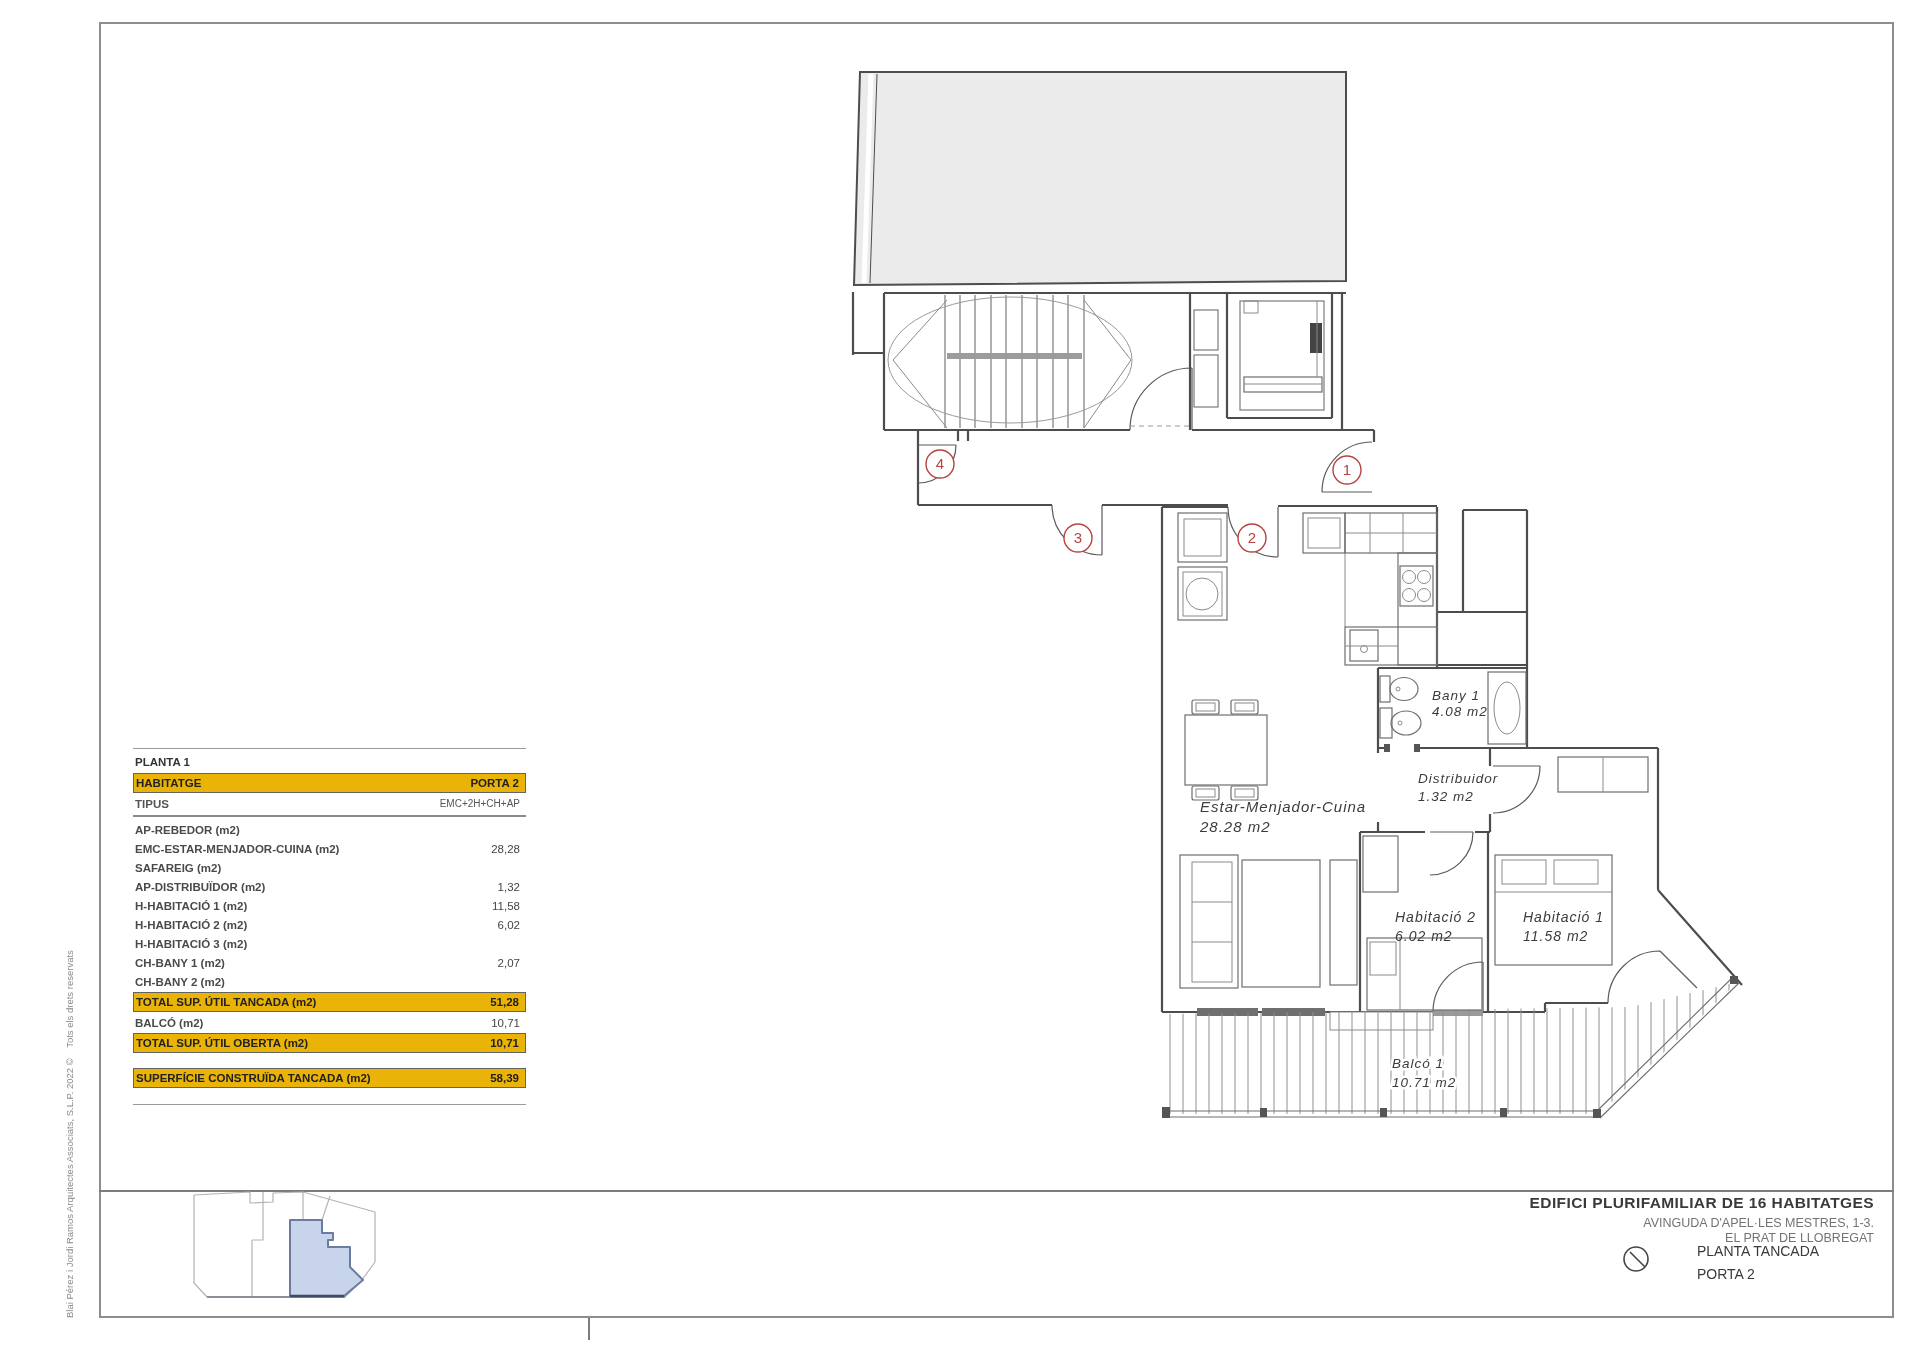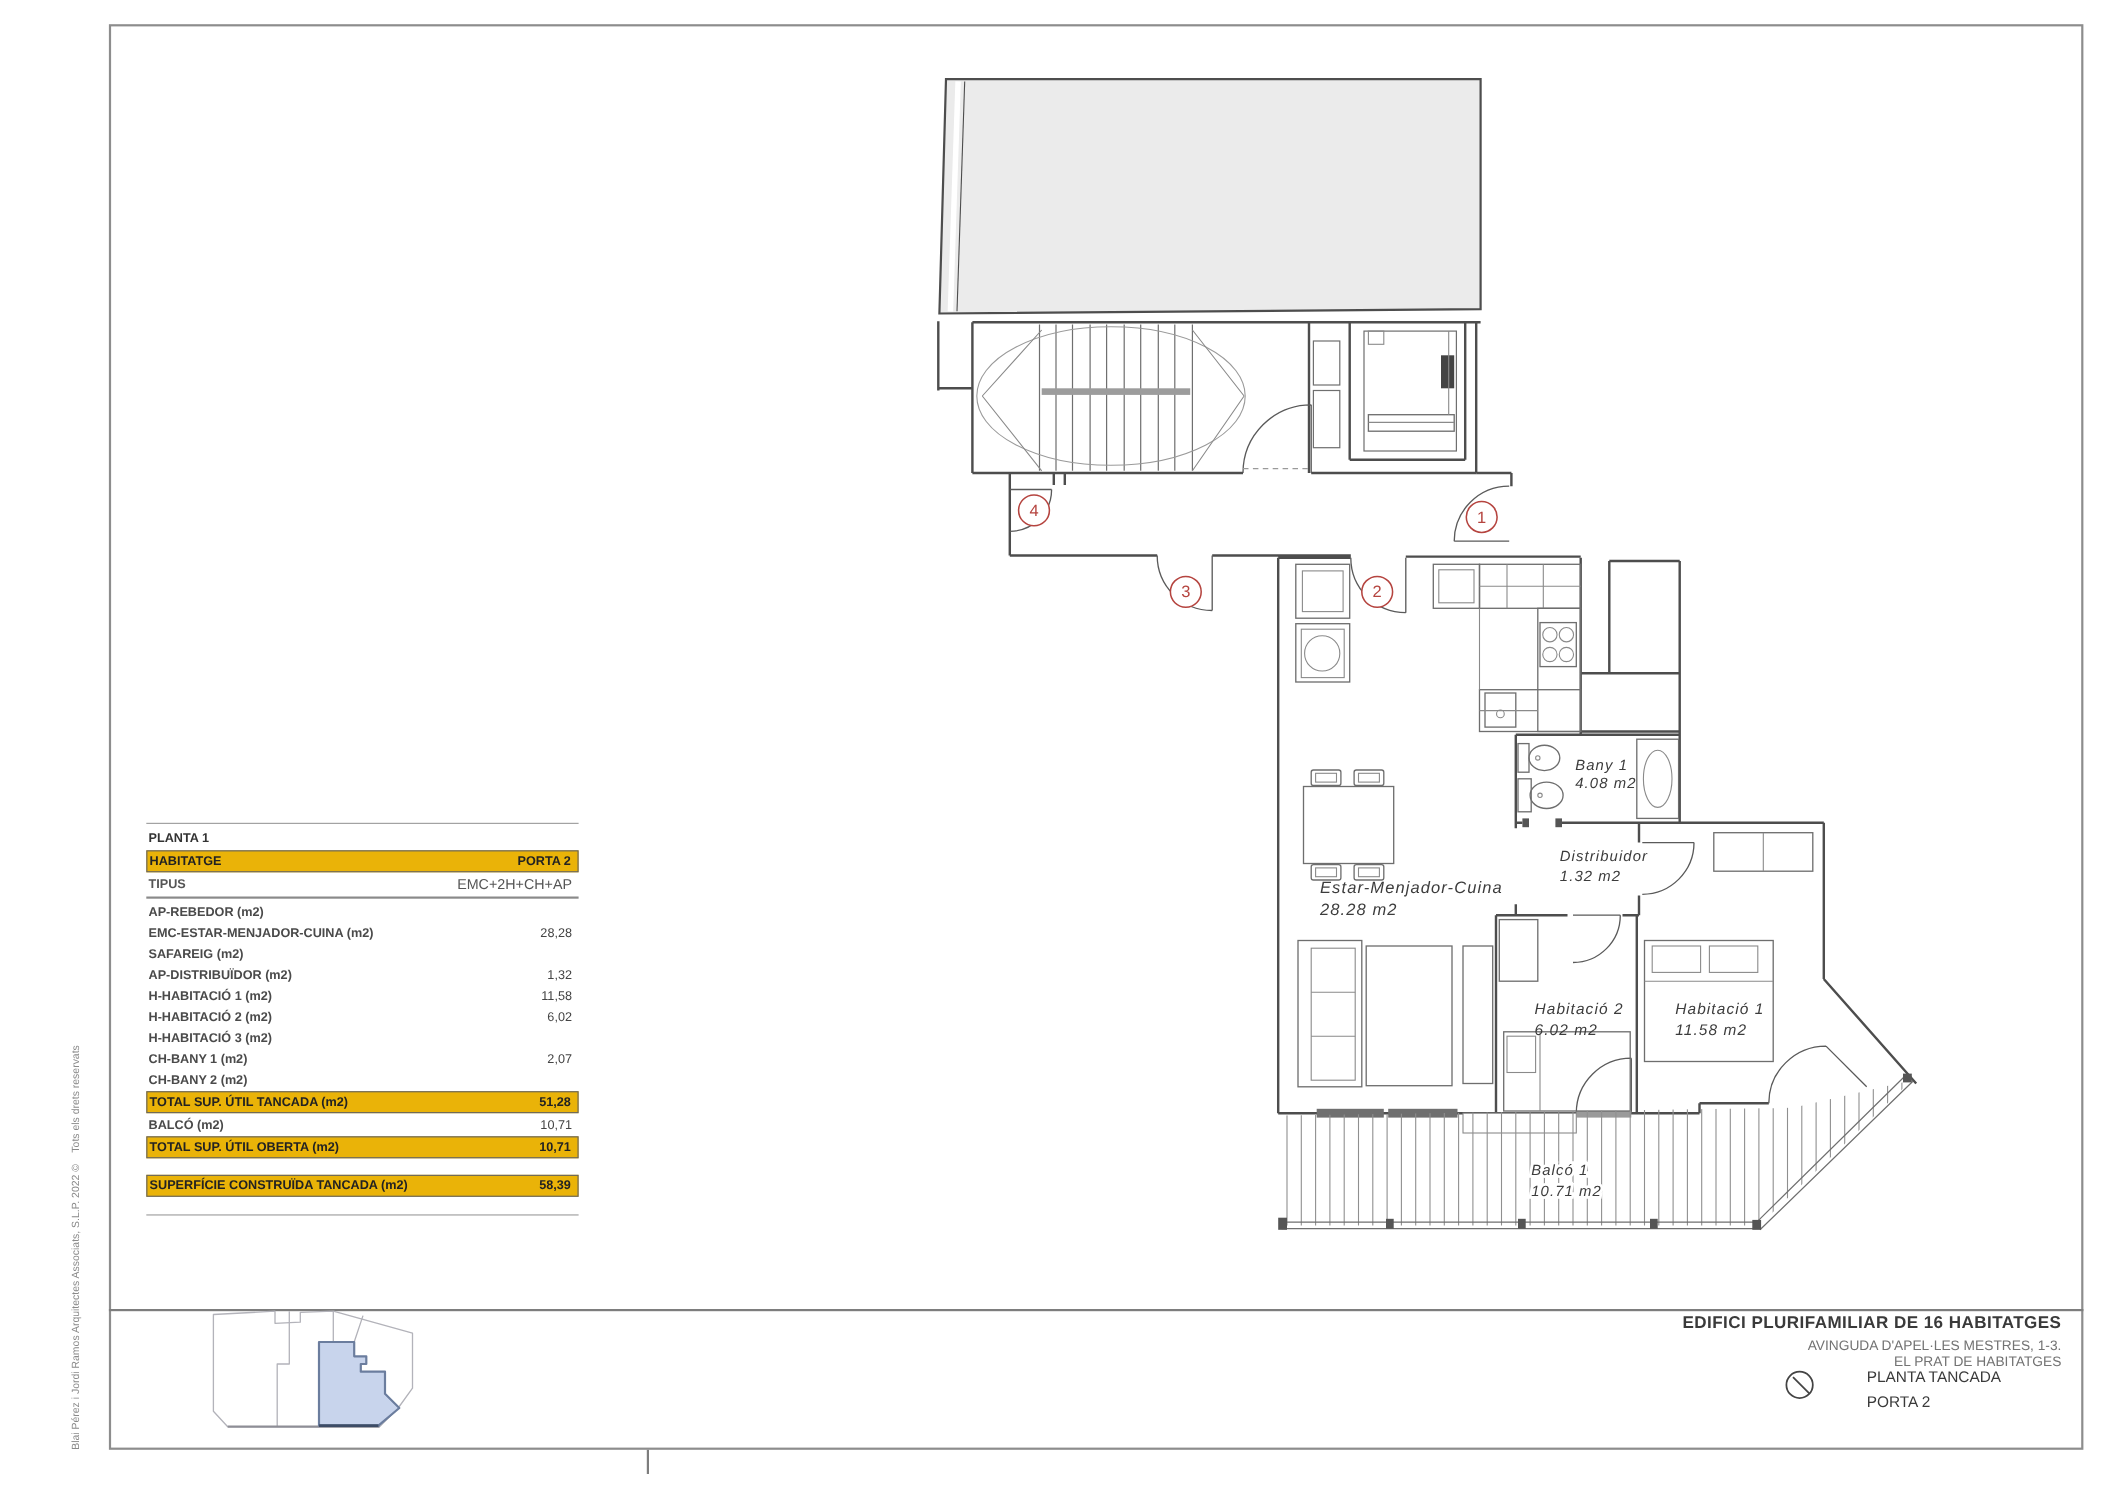--- a/index.html
+++ b/index.html
@@ -15,21 +15,21 @@
   .stable{position:absolute;left:133px;top:748px;width:393px;font-size:11.5px;}
   .stable .topline{border-top:1.5px solid #9a9a9a;height:2px;}
   .trow{display:flex;align-items:center;height:19px;}
   .trow .tl{flex:1;padding-left:2px;font-weight:700;color:#4a4a4a;white-space:nowrap;}
   .trow .tv{width:110px;text-align:right;padding-right:6px;color:#444;}
   .trow.plain .tl{font-weight:700;color:#555;}
   .trow.title-row{height:21px;}
   .trow.title-row .tl{font-weight:700;color:#333;}
   .trow.bar{height:20px;background:#eab308;border:1px solid #636363;box-sizing:border-box;margin:1px 0;}
   .trow.bar .tl,.trow.bar .tv{font-weight:700;color:#222;}
-  .tv.small{font-size:13px;color:#555;}
+  .tv.small{font-size:10px;color:#555;}
   .tdivider{border-top:2px solid #8a8a8a;height:1px;margin:2px 0;}
   .tspace{height:13px;}
   .bottomline{border-top:1.5px solid #9a9a9a;margin-top:16px;}
   
   .tblock{position:absolute;right:46px;top:1194px;width:520px;text-align:right;}
   .tb-title{font-size:15.5px;letter-spacing:.4px;color:#3a3a3a;font-weight:bold;}
   .tb-addr{font-size:12.5px;margin-top:4px;color:#737373;line-height:15px;}
   .tb-sub{position:absolute;left:1697px;top:1240px;text-align:left;font-size:14px;
           color:#3a3a3a;line-height:23px;}
   .north{position:absolute;left:1621px;top:1244px;width:32px;height:32px;}
@@ -297,21 +297,21 @@
       <line x1="207" y1="1297" x2="345" y2="1297" stroke="#8e8e96" stroke-width="2"></line>
       <polygon points="290,1220 322,1220 322,1233 333,1233 333,1240 328,1240 328,1247 350,1247 350,1267 363,1280 344,1296 290,1296" fill="#c8d4ec" stroke="#6b7d9e" stroke-width="2" stroke-linejoin="round"></polygon>
       <line x1="290" y1="1296" x2="344" y2="1296" stroke="#3d4c66" stroke-width="2.5"></line>
     </g>
   </svg>
 
   <div class="tblock">
     <div class="tb-title">EDIFICI PLURIFAMILIAR DE 16 HABITATGES</div>
     <div class="tb-addr">
       <div>AVINGUDA D'APEL·LES MESTRES, 1-3.</div>
-      <div>EL PRAT DE HABITATGES</div>
+      <div>EL PRAT DE LLOBREGAT</div>
     </div>
   </div>
   <svg class="north" viewBox="0 0 32 32">
     <circle cx="15" cy="15" r="12" fill="none" stroke="#444" stroke-width="1.6"></circle>
     <line x1="9" y1="8" x2="24" y2="23" stroke="#444" stroke-width="1.6"></line>
   </svg>
   <div class="tb-sub">
     <div>PLANTA TANCADA</div>
     <div>PORTA 2</div>
   </div>

